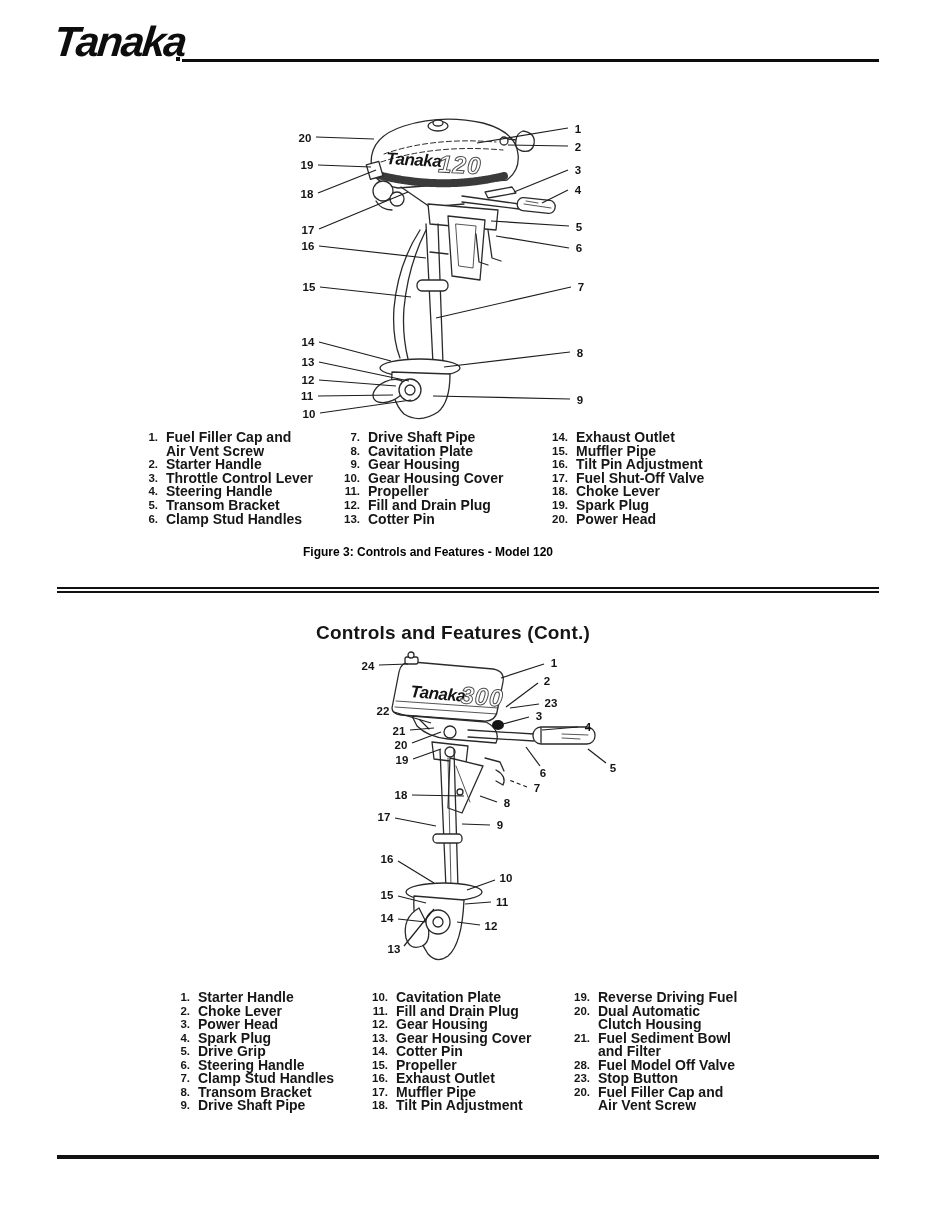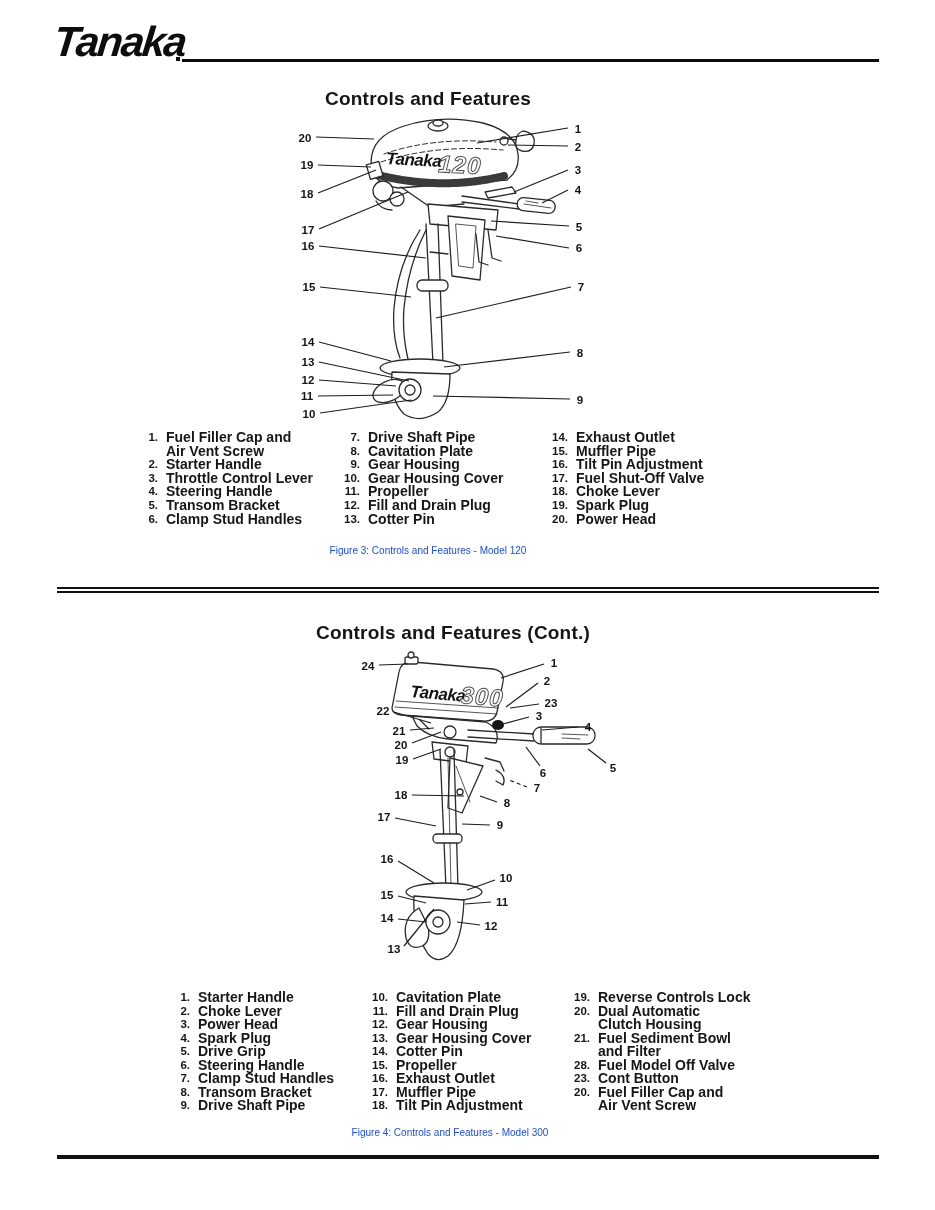--- a/index.html
+++ b/index.html
@@ -19,21 +19,21 @@
   .logo-rule{position:absolute;left:182px;top:59px;width:697px;height:3px;background:#0d0d0d;}
   
   .sec-title{
     position:absolute;left:0;text-align:center;margin:0;
     font-size:19px;font-weight:bold;color:#151515;letter-spacing:.2px;
   }
   #title1{top:88px;width:856px;}
   #title2{top:622px;width:906px;}
   .caption{
     position:absolute;left:0;text-align:center;
-    font-size:10px;font-weight:normal;color:#1d4ed8;
+    font-size:12px;font-weight:bold;color:#000000;
   }
   #caption1{top:545px;width:856px;}
   #caption2{top:1127px;width:900px;}
   
   .divider-double{
     position:absolute;left:57px;top:587px;width:822px;height:2px;
     border-top:2px solid #111;border-bottom:2px solid #111;
   }
   .divider-thick{
     position:absolute;left:57px;top:1155px;width:822px;height:4px;background:#111;
@@ -82,21 +82,20 @@
 </style>
 </head>
 <body>
 
 <div class="page">
 
   <div class="logo">Tanaka</div>
   <div class="logo-dot"></div>
   <div class="logo-rule"></div>
 
-  <h1 class="sec-title" id="title1">Controls and Features</h1>
 
   <svg class="diagram" id="d1" viewBox="0 0 330 310">
     <g class="art">
 
       <path class="fillw" d="M92,58 Q86,26 124,14 Q162,2 203,11 Q236,20 238,42 Q240,58 227,68 L118,76 Q96,72 92,58 Z"></path>
       <path class="dash" d="M104,42 Q152,25 216,30"></path>
       <path class="dash" d="M101,50 Q156,32 223,38"></path>
 
       <ellipse class="fillw" cx="158" cy="14" rx="10" ry="5"></ellipse>
       <ellipse class="fillw" cx="158" cy="11" rx="5" ry="3"></ellipse>
@@ -454,44 +453,43 @@
         <span class="pl-label">Muffler Pipe</span>
       </div>
       <div class="pl-row">
         <span class="pl-num">18.</span>
         <span class="pl-label">Tilt Pin Adjustment</span>
       </div>
     </div>
   <div class="pl-col" id="l2c3">
       <div class="pl-row">
         <span class="pl-num">19.</span>
-        <span class="pl-label">Reverse Controls Lock</span>
+        <span class="pl-label">Reverse Driving Fuel</span>
       </div>
       <div class="pl-row">
         <span class="pl-num">20.</span>
         <span class="pl-label">Dual Automatic
 Clutch Housing</span>
       </div>
       <div class="pl-row">
         <span class="pl-num">21.</span>
         <span class="pl-label">Fuel Sediment Bowl
 and Filter</span>
       </div>
       <div class="pl-row">
         <span class="pl-num">28.</span>
         <span class="pl-label">Fuel Model Off Valve</span>
       </div>
       <div class="pl-row">
         <span class="pl-num">23.</span>
-        <span class="pl-label">Cont Button</span>
+        <span class="pl-label">Stop Button</span>
       </div>
       <div class="pl-row">
         <span class="pl-num">20.</span>
         <span class="pl-label">Fuel Filler Cap and
 Air Vent Screw</span>
       </div>
     </div>
 
-  <div class="caption" id="caption2">Figure 4: Controls and Features - Model 300</div>
 
   <div class="divider-thick"></div>
 
 </div>
 
 </body></html>

